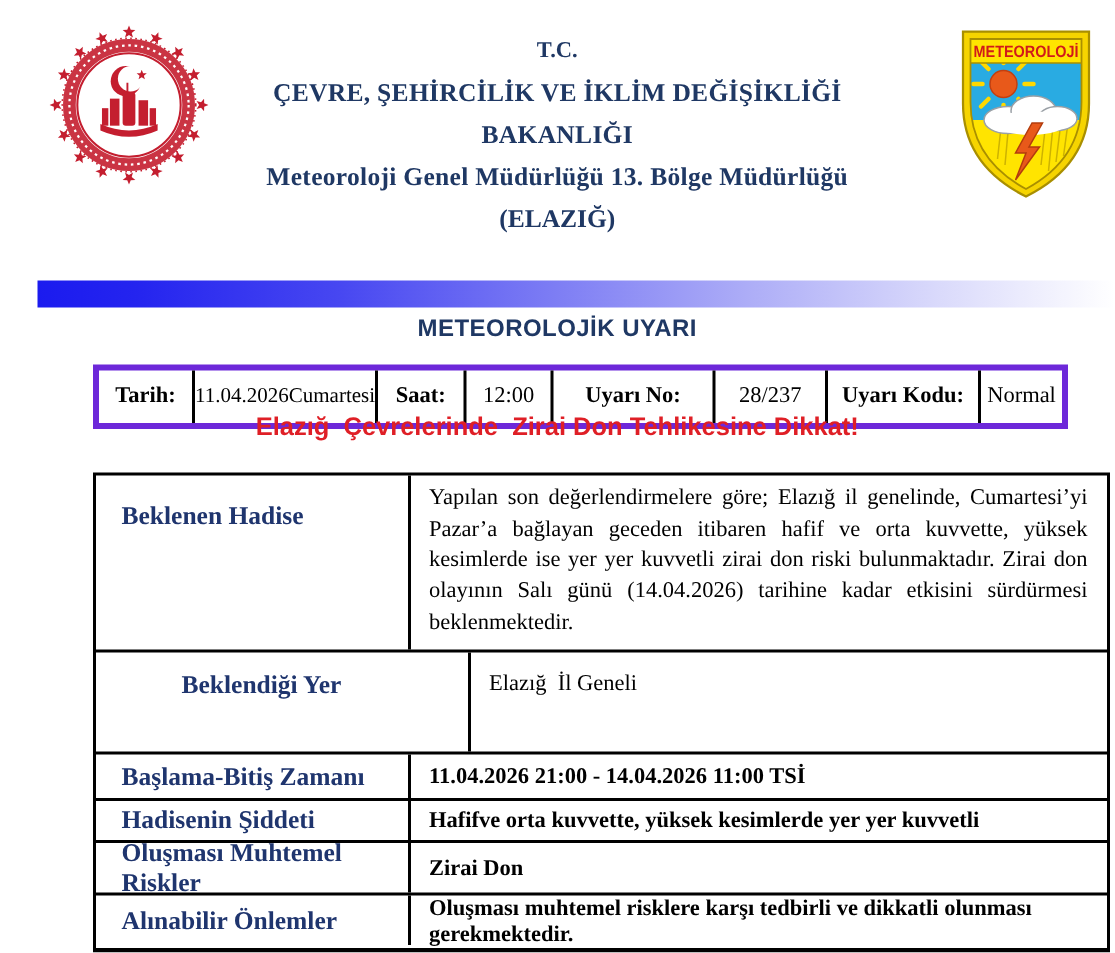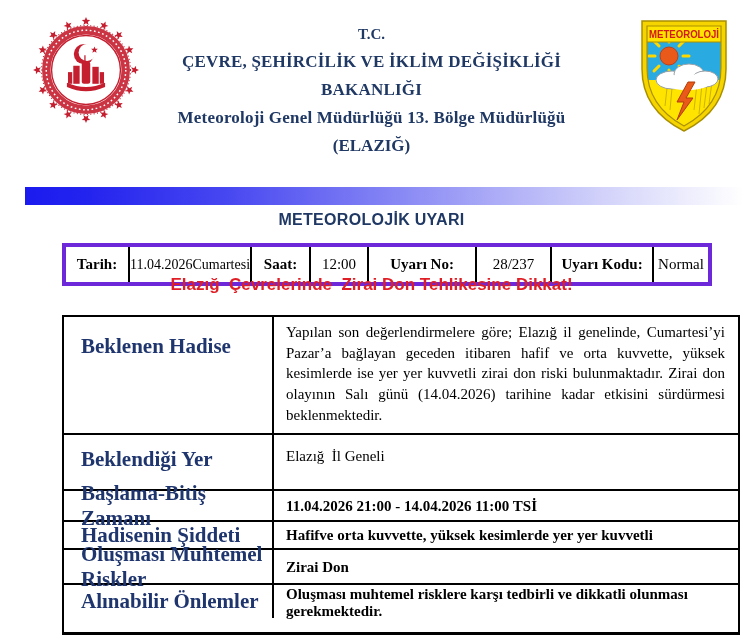--- a/index.html
+++ b/index.html
@@ -62,26 +62,26 @@
     font-size:17px; color:#df1f26; white-space:pre;
   }
 
   
   .detail-table {
     position:absolute; left:62px; top:315px; width:678px; height:320px;
     border:2px solid #000; border-bottom:3px solid #000; background:#fff;
   }
   .d-row { display:flex; border-top:2px solid #000; }
   .d-row:first-child { border-top:none; }
-  .r1 { height:116px; } .r2 { height:56px; } .r3 { height:31px; }
+  .r1 { height:116px; } .r2 { height:68px;padding-left:40px; } .r3 { height:31px; }
   .r4 { height:28px; }  .r5 { height:35px; } .r6 { height:35px; }
   .d-label {
     flex:0 0 210px; border-right:2px solid #000;
     display:flex; align-items:center; padding-left:17px;
-    color:#1f356e; font-weight:bold; font-size:21px;
+    color:#1f356e; font-weight:bold; font-size:17px;
   }
   .d-label.top { align-items:flex-start; padding-top:17px; }
   .r2 .d-label.top { padding-top:12px; }
   .d-value {
     flex:1; font-size:15px; display:flex; align-items:center;
     padding:0 12px; line-height:1.2;
   }
   .d-value.para {
     display:block; text-align:justify; padding:5px 13px 0 12px;
     line-height:1.38;

